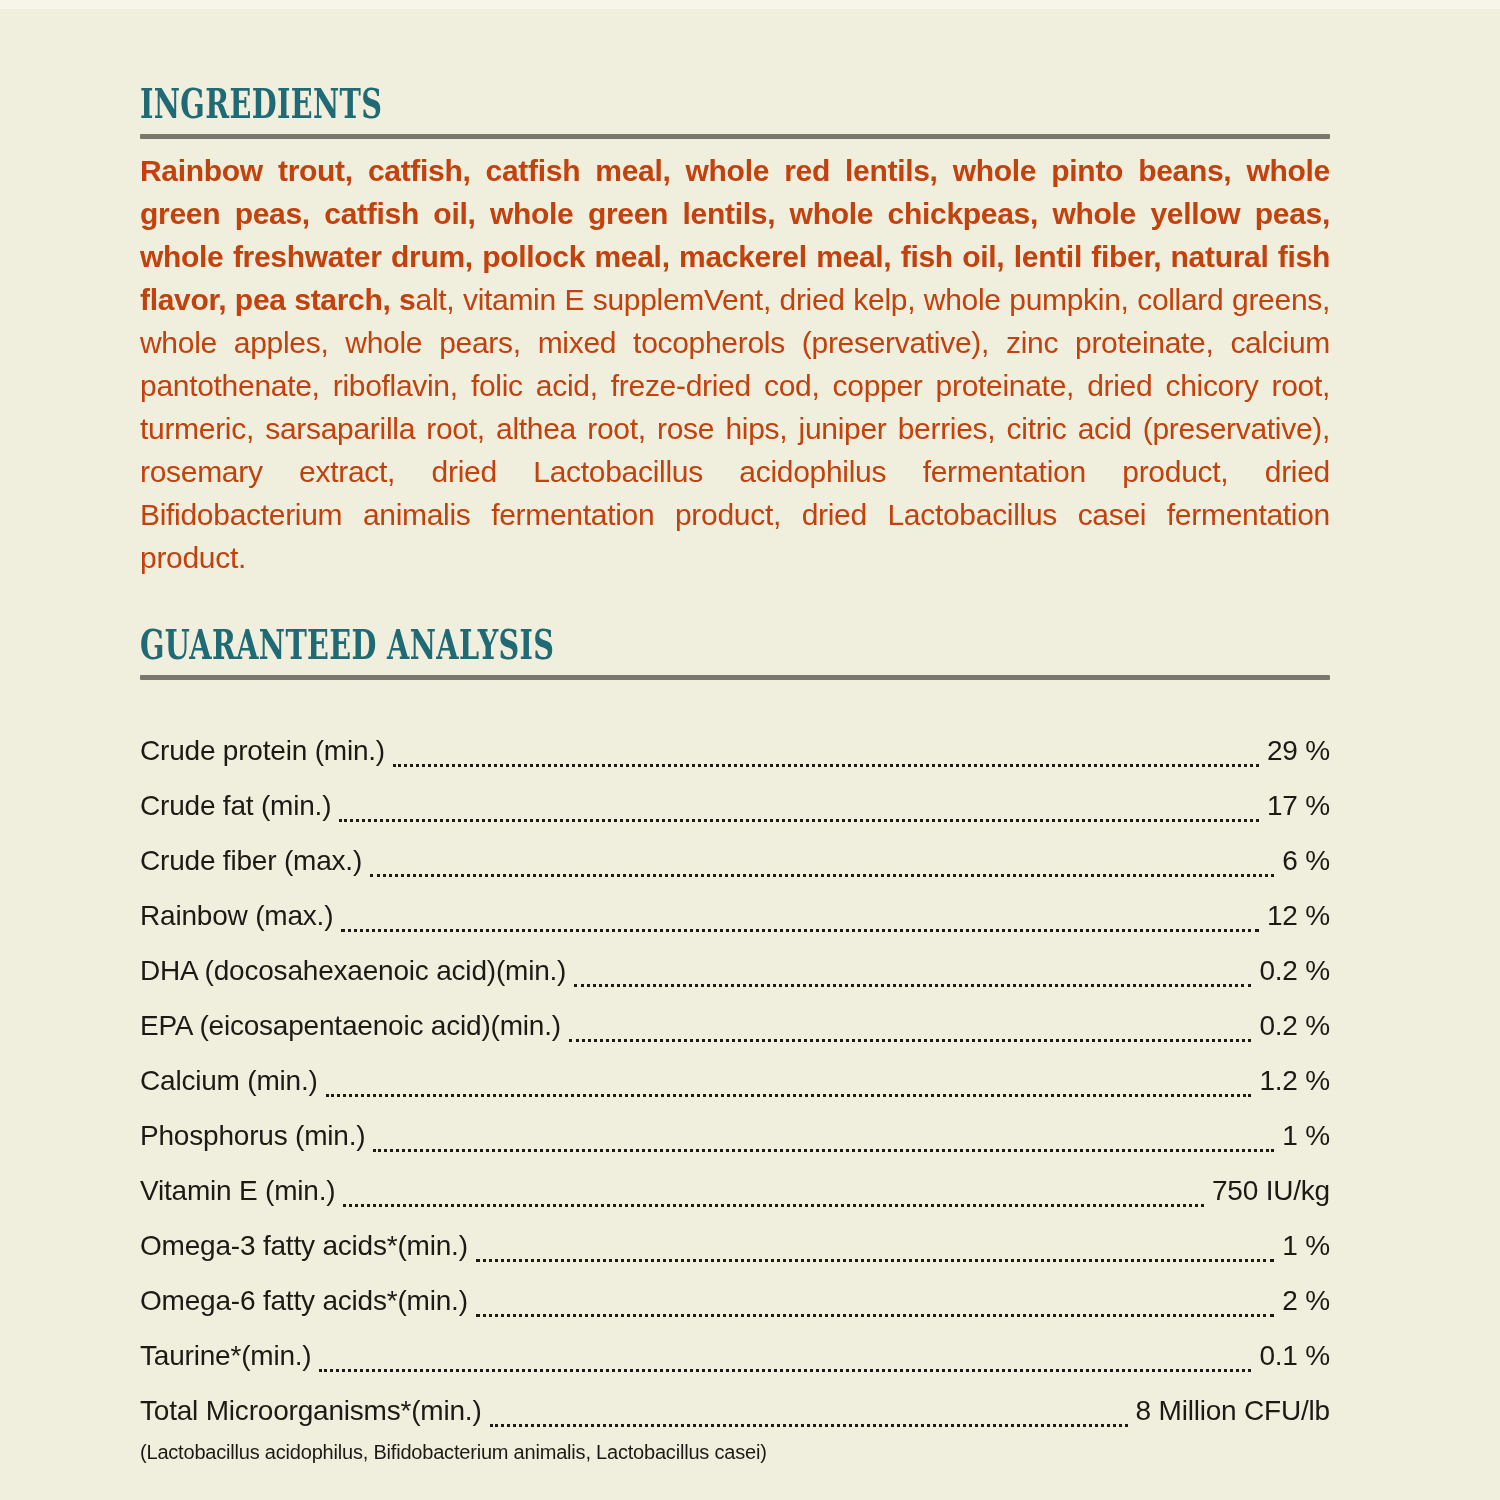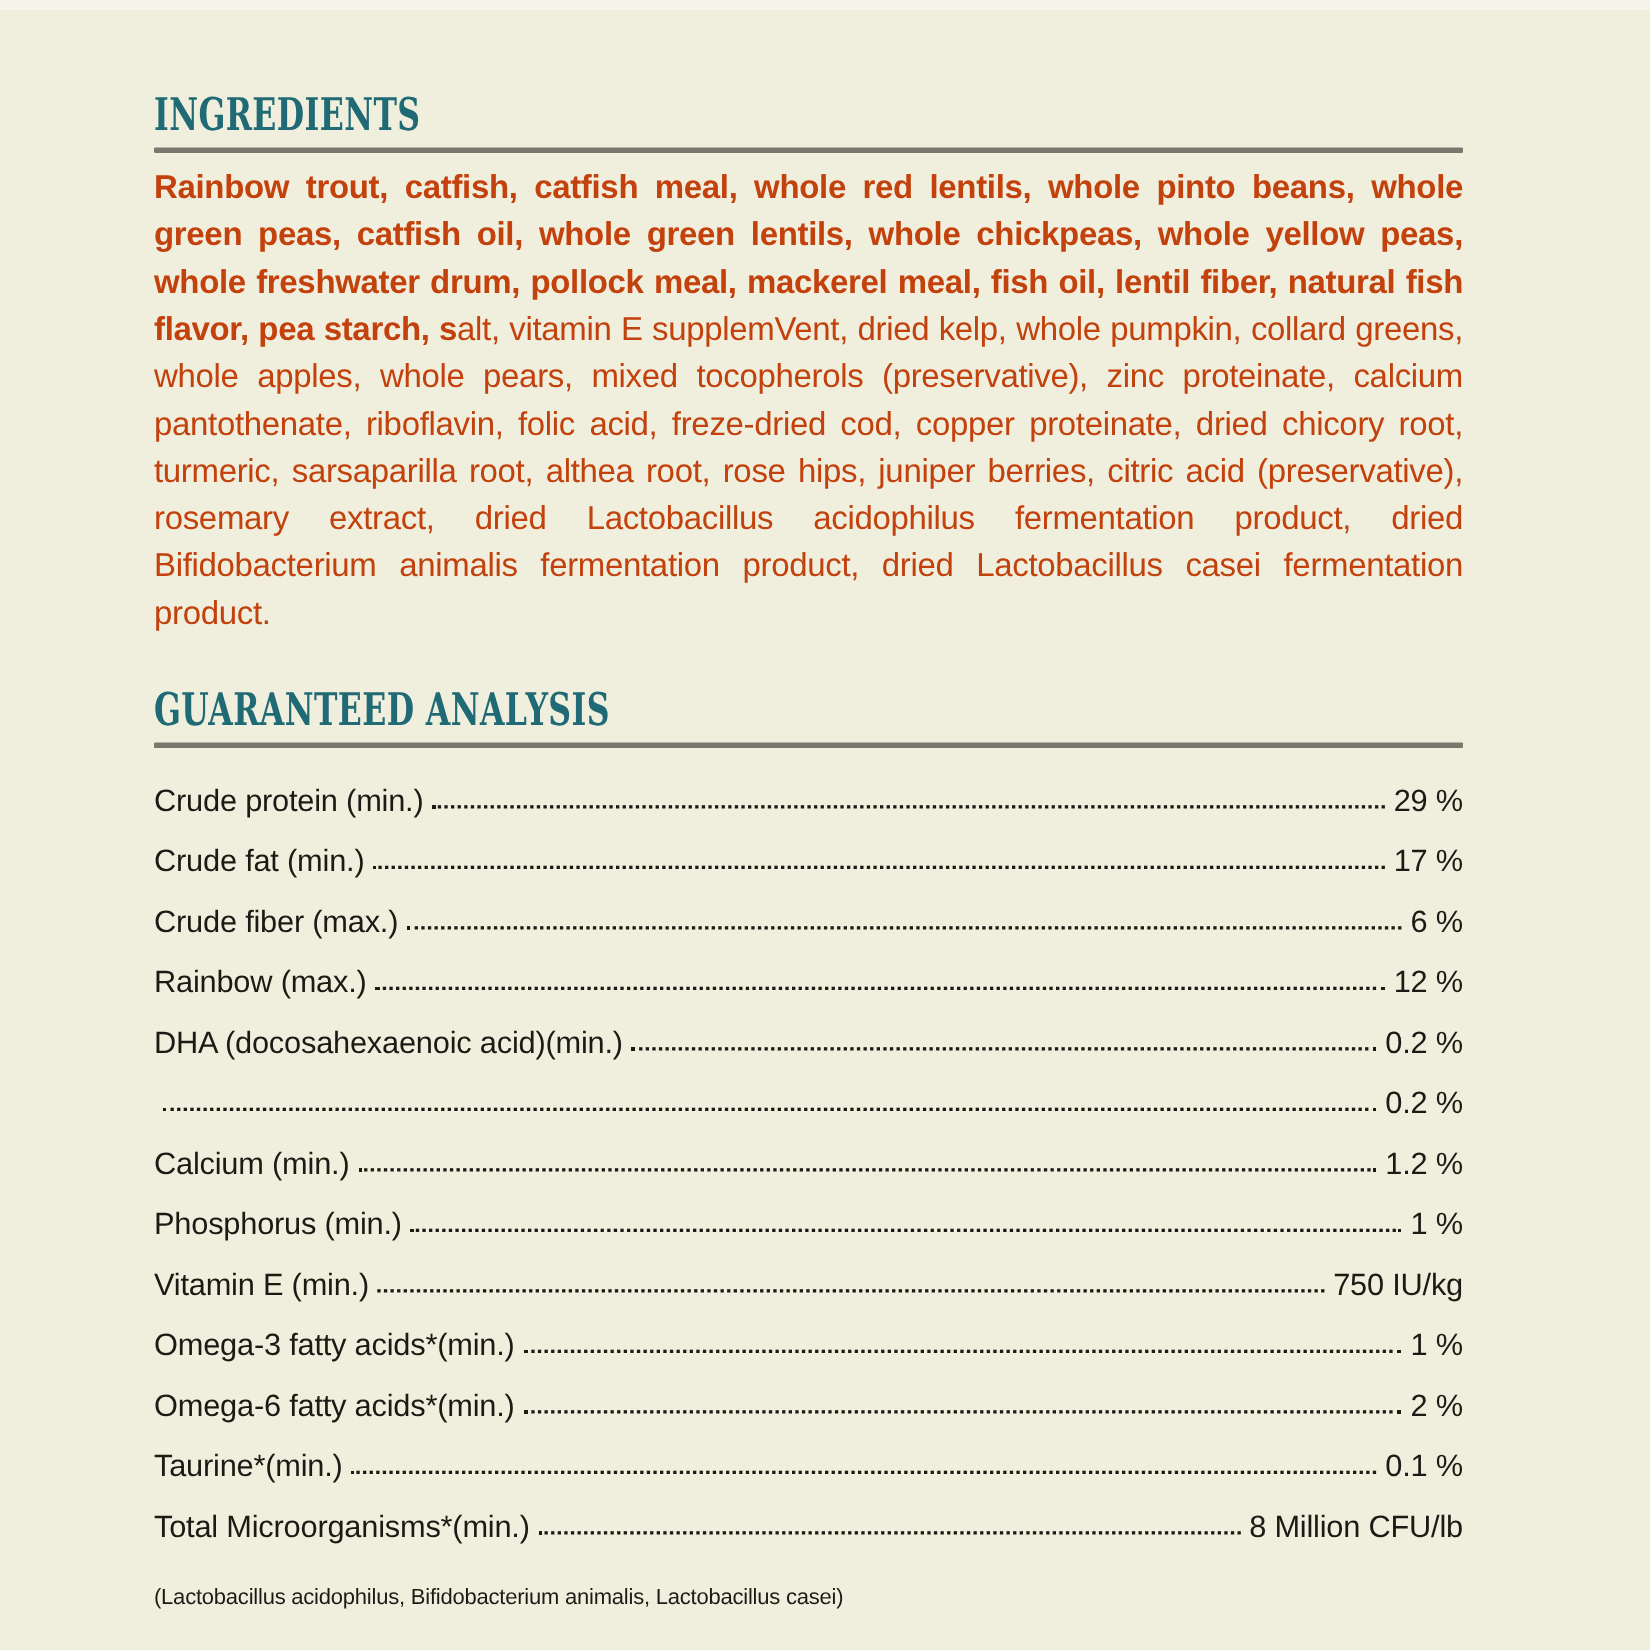--- a/index.html
+++ b/index.html
@@ -59,21 +59,21 @@
     font-weight: 700;
   }
   .analysis-section {
     margin-top: 46px;
   }
   .analysis-rows {
     margin-top: 32px;
   }
   .analysis-row {
     display: flex;
-    align-items: flex-start;
+    align-items: flex-end;
     height: 55px;
     font-size: 28px;
     color: #1c1a15;
     letter-spacing: -0.2px;
   }
   .analysis-row .row-label {
     white-space: nowrap;
     flex: 0 0 auto;
   }
   .analysis-row .leader {
@@ -132,20 +132,21 @@
           <span class="row-label">Rainbow (max.)</span>
           <span class="leader"></span>
           <span class="row-value">12 %</span>
         </div>
       <div class="analysis-row">
           <span class="row-label">DHA (docosahexaenoic acid)(min.)</span>
           <span class="leader"></span>
           <span class="row-value">0.2 %</span>
         </div>
       <div class="analysis-row">
+          <span class="row-label">EPA (eicosapentaenoic acid)(min.)</span>
           <span class="leader"></span>
           <span class="row-value">0.2 %</span>
         </div>
       <div class="analysis-row">
           <span class="row-label">Calcium (min.)</span>
           <span class="leader"></span>
           <span class="row-value">1.2 %</span>
         </div>
       <div class="analysis-row">
           <span class="row-label">Phosphorus (min.)</span>

